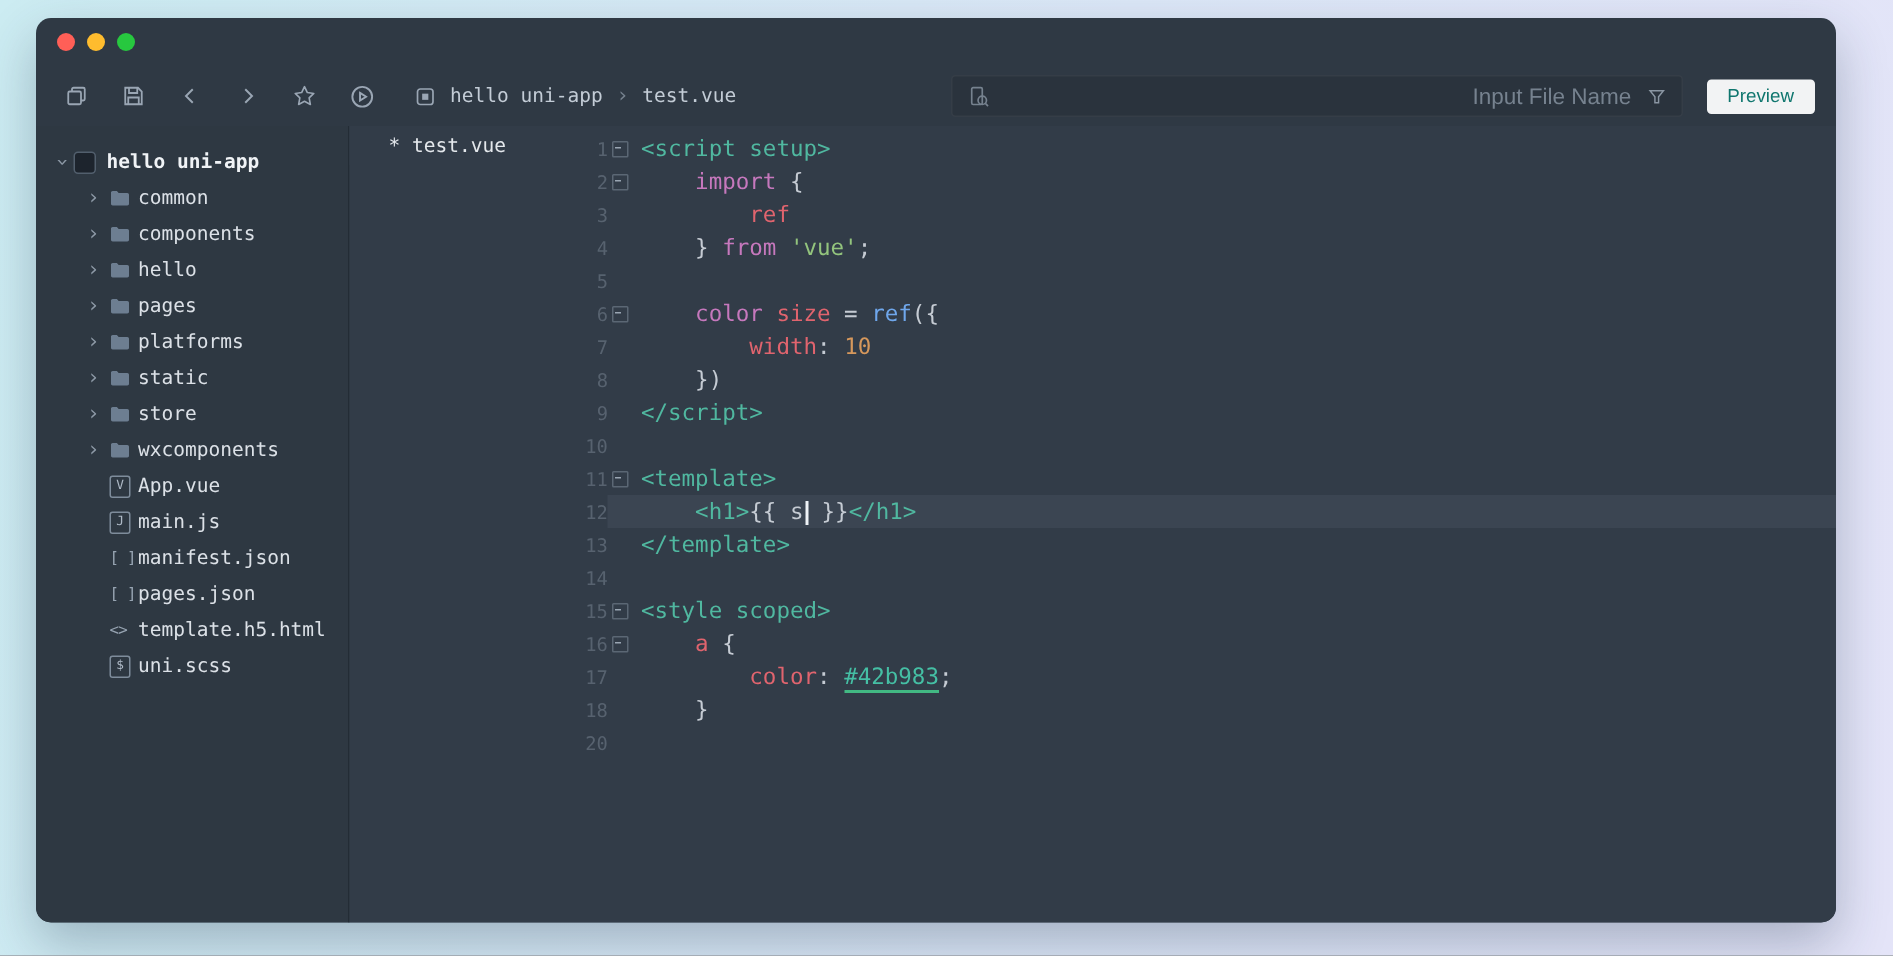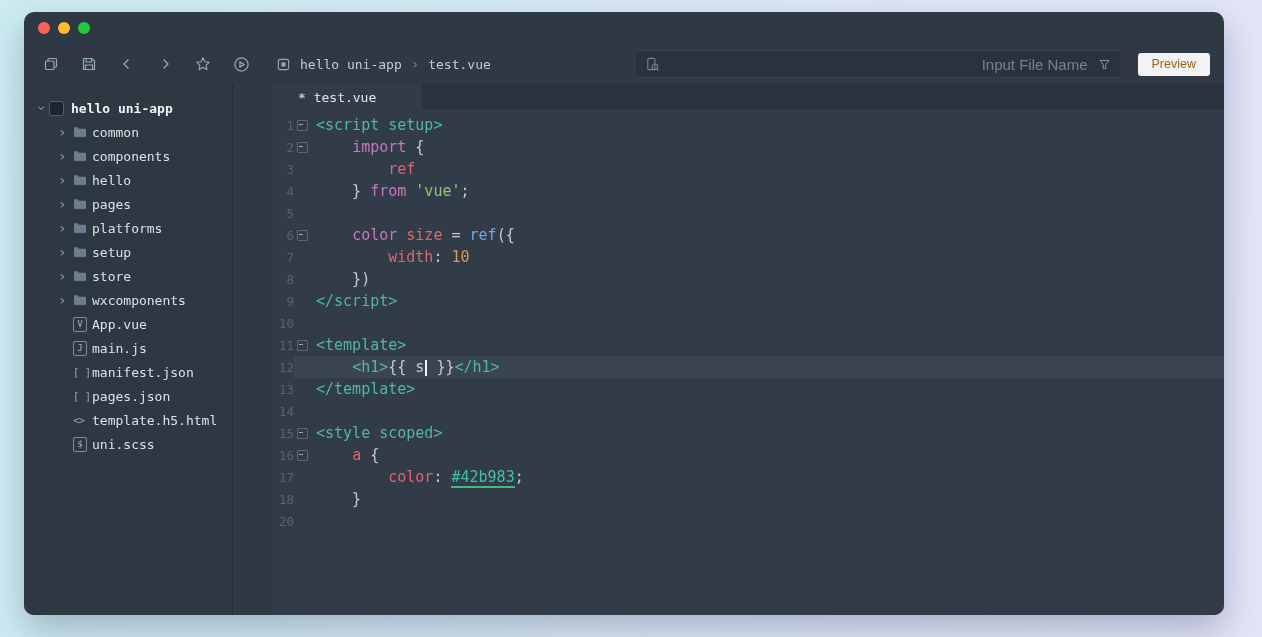--- a/index.html
+++ b/index.html
@@ -23,21 +23,21 @@
   .bc-icon{display:flex;}
   .bc-sep{color:#76828f;font-size:14px;}
   .bc-item{cursor:pointer;white-space:nowrap;}
   .search{margin-left:auto;width:466px;height:26px;display:flex;align-items:center;gap:8px;
     padding:0 10px;background:rgba(0,0,0,.10);border:1px solid rgba(255,255,255,.05);border-radius:3px;}
   .s-icon{display:flex;}
   .s-input{flex:1;background:transparent;border:none;outline:none;color:#d2d9e0;
     font-family:"Liberation Sans",sans-serif;font-size:15px;min-width:0;text-align:right;}
   .s-input::placeholder{color:#76828f;}
   .funnel{display:flex;cursor:pointer;}
-  .preview{height:23px;padding:0 14px;background:#f2f3f4;color:#a16207;border:none;border-radius:3px;
+  .preview{height:23px;padding:0 14px;background:#f2f3f4;color:#0f766e;border:none;border-radius:3px;
     font-family:"Liberation Sans",sans-serif;font-size:12.5px;cursor:pointer;margin-left:4px;}
 
   
   .content{flex:1;display:flex;min-height:0;}
 
   
   .sidebar{width:208px;flex:none;background:#2e3842;border-right:1px solid #232c35;
     padding-top:12px;overflow:hidden;font-size:13px;}
   .tree-row{height:24px;display:flex;align-items:center;cursor:pointer;color:#dce1e7;}
   .tree-row.root{padding-left:10px;}
@@ -49,21 +49,21 @@
   .folder-ic{width:19px;flex:none;display:flex;align-items:center;}
   .file-ic{width:19px;flex:none;display:flex;align-items:center;color:#97a4b2;}
   .file-ic .glyph{display:flex;align-items:center;justify-content:center;}
   .vue-file-icon .glyph,.js-file-icon .glyph,.scss-file-icon .glyph{
     width:12px;height:13px;border:1px solid #7e8c9b;border-radius:2px;font-size:8.5px;color:#aeb9c6;}
   .json-file-icon .glyph,.html-file-icon .glyph{font-size:10.5px;letter-spacing:-0.5px;}
   .tree-label{white-space:nowrap;}
   .root-label{font-weight:bold;color:#f0f3f6;}
 
   
-  .editor{flex:1;display:flex;flex-direction:column;background:#323c48;min-width:0;margin-left:39px;}
+  .editor{flex:1;display:flex;flex-direction:row;background:#323c48;min-width:0;}
   .tabbar{height:26px;flex:none;background:#29323d;display:flex;}
   .tab{height:100%;display:flex;align-items:center;padding:0 46px 0 26px;font-size:13px;
     color:#e4e8ec;cursor:pointer;white-space:nowrap;}
   .tab.active{background:#323c48;}
   .code{flex:1;padding-top:4px;overflow:hidden;font-size:15px;}
   .code-line{height:22px;display:flex;align-items:center;}
   .ln{width:22px;flex:none;text-align:right;color:#57626f;font-size:12.5px;}
   .line-body{flex:1;display:flex;align-items:center;height:100%;min-width:0;}
   .code-line.active .line-body{background:#3b4552;}
   .fold-col{width:16px;flex:none;display:flex;align-items:center;justify-content:center;height:100%;}
@@ -224,21 +224,21 @@
               </span>
               <span class="tree-label">platforms</span>
             </div>
             <div class="tree-row folder">
               <span class="chev">›</span>
               <span class="folder-ic">
                 <svg width="14" height="12" viewBox="0 0 14 12">
                   <path d="M1 2.4C1 1.8 1.5 1.3 2.1 1.3H4.9L6.1 2.7H11.9C12.5 2.7 13 3.2 13 3.8V9.9C13 10.5 12.5 11 11.9 11H2.1C1.5 11 1 10.5 1 9.9Z" fill="#6d7e91"></path>
                 </svg>
               </span>
-              <span class="tree-label">setup</span>
+              <span class="tree-label">static</span>
             </div>
             <div class="tree-row folder">
               <span class="chev">›</span>
               <span class="folder-ic">
                 <svg width="14" height="12" viewBox="0 0 14 12">
                   <path d="M1 2.4C1 1.8 1.5 1.3 2.1 1.3H4.9L6.1 2.7H11.9C12.5 2.7 13 3.2 13 3.8V9.9C13 10.5 12.5 11 11.9 11H2.1C1.5 11 1 10.5 1 9.9Z" fill="#6d7e91"></path>
                 </svg>
               </span>
               <span class="tree-label">store</span>
             </div>

